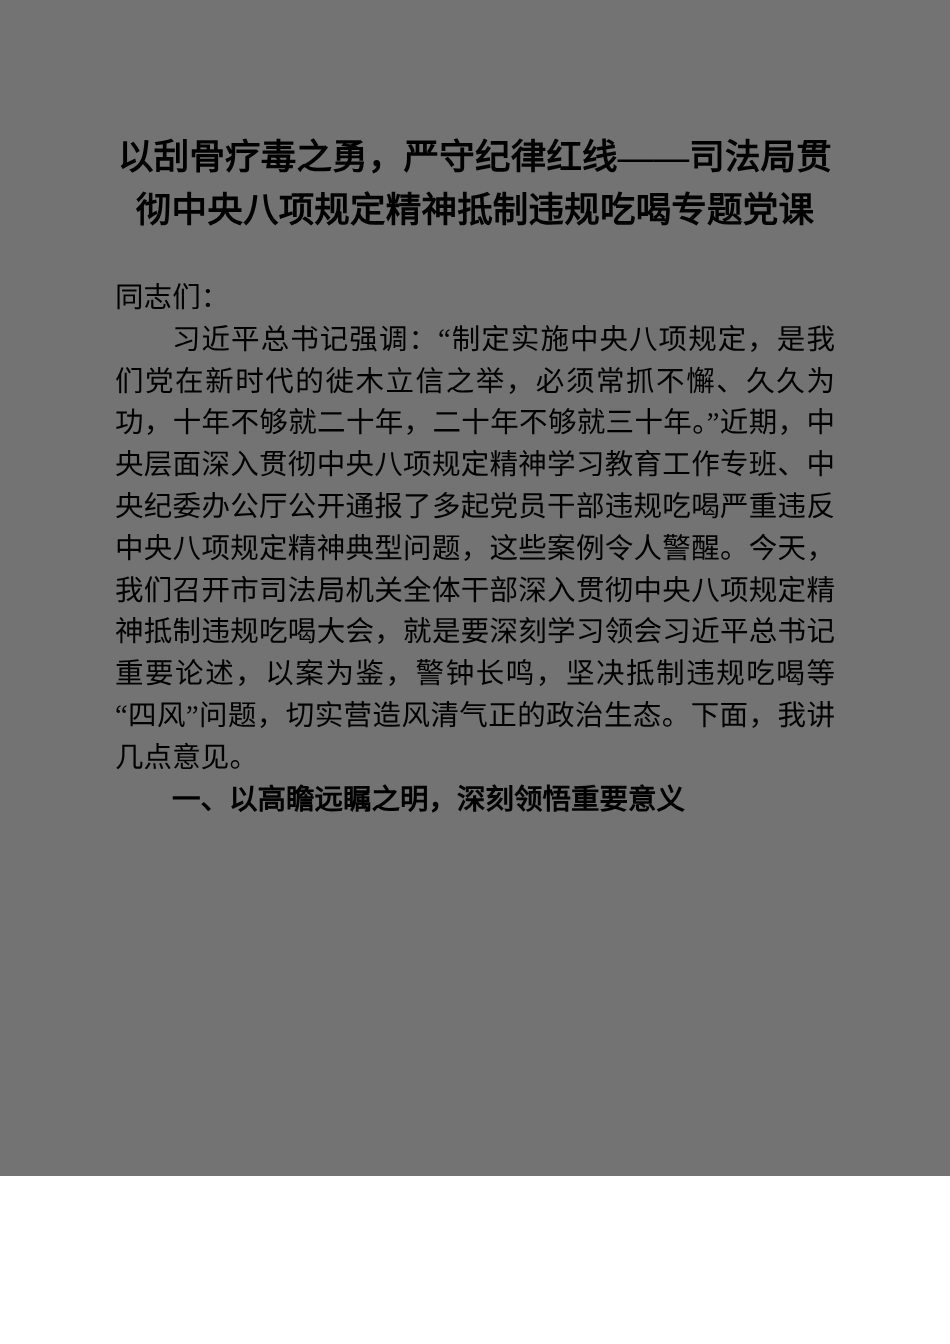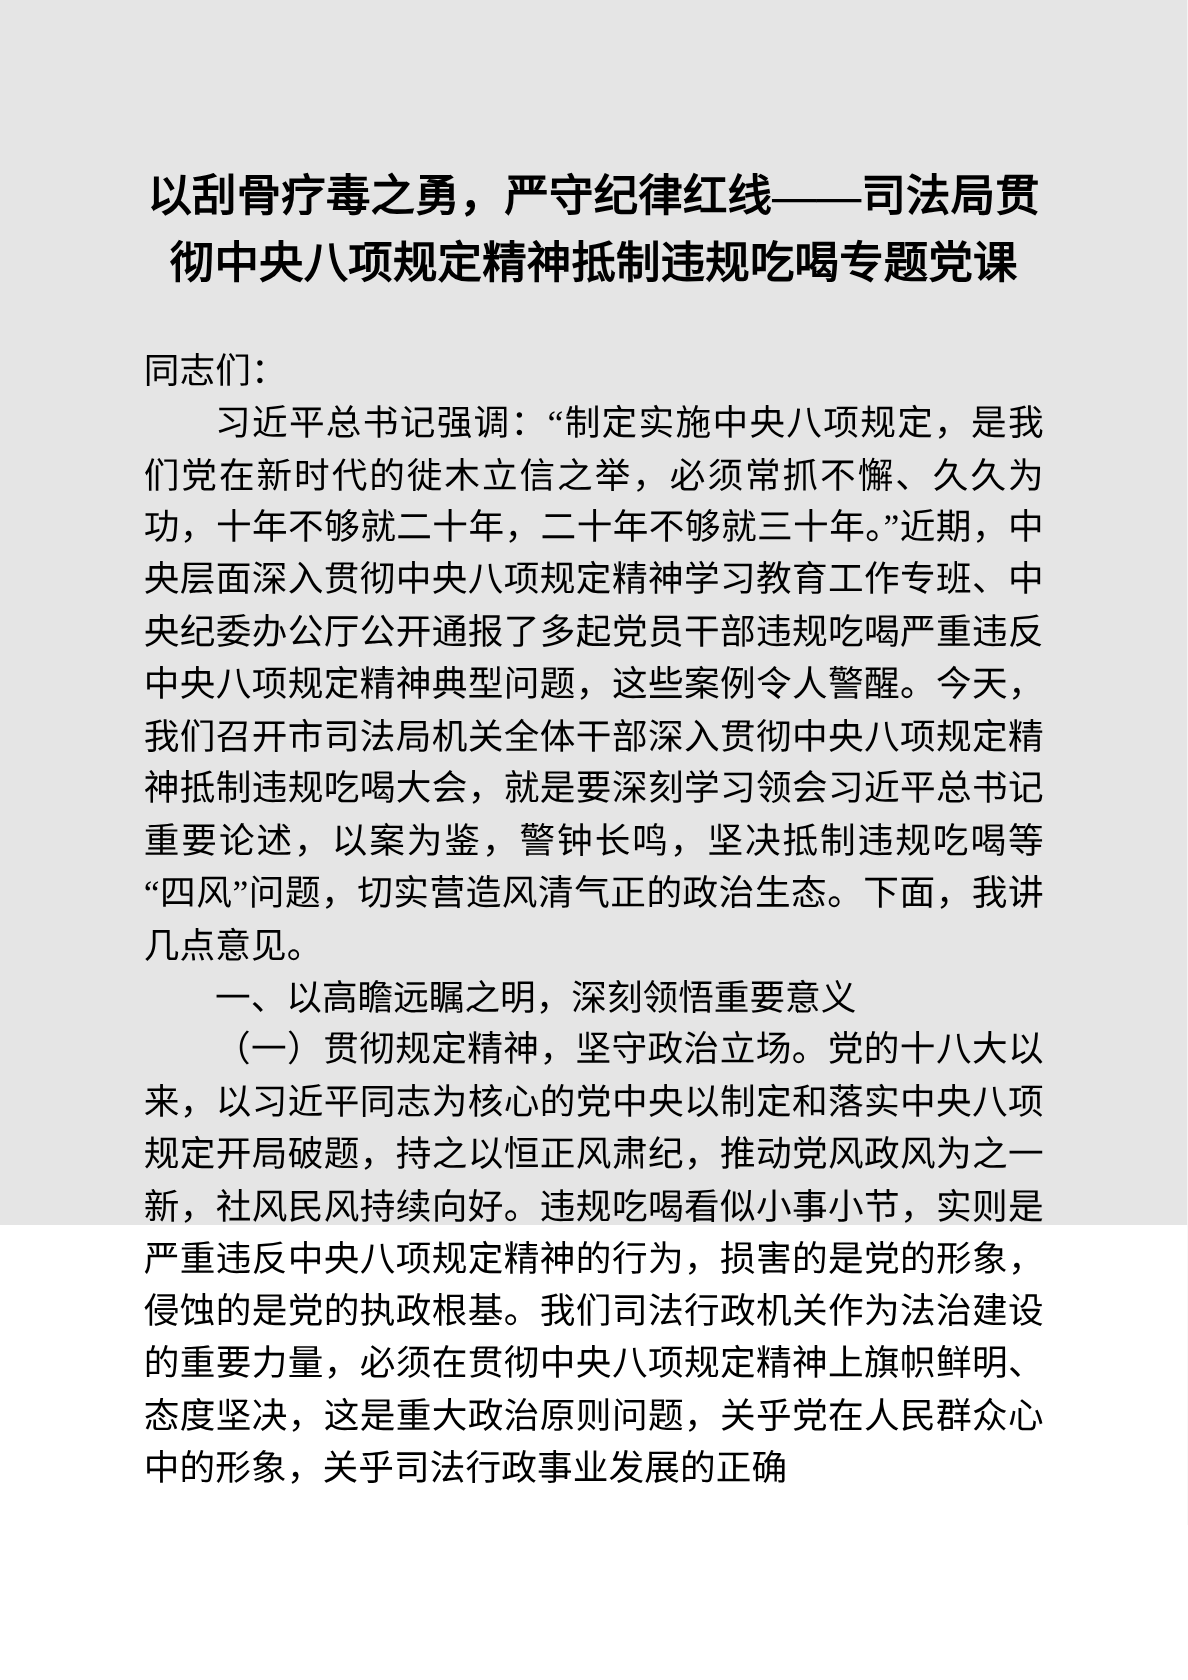--- a/index.html
+++ b/index.html
@@ -13,22 +13,22 @@
     height: 1344px;
     overflow: hidden;
     font-family: "Liberation Serif", "DejaVu Serif", serif;
     color: #000000;
     -webkit-font-smoothing: antialiased;
   }
 
   .page {
     position: relative;
     width: 950px;
-    height: 980px;
-    background: #e5e5e5;
+    height: 1176px;
+    background: #737373;
     box-sizing: border-box;
     padding: 0;
   }
 
   .content {
     position: absolute;
     left: 115px;
     top: 0;
     width: 720px;
   }
@@ -65,21 +65,21 @@
     color: #000000;
   }
 
   p.para.indent {
     text-indent: 2em;
   }
 
   p.heading {
     margin: 0;
     font-family: "Liberation Sans", "DejaVu Sans", sans-serif;
-    font-weight: normal;
+    font-weight: bold;
     font-size: 28.5px;
     line-height: 41.8px;
     text-indent: 2em;
     text-align: left;
     word-break: break-all;
     color: #000000;
   }
 </style>
 </head>
 <body>
@@ -90,17 +90,16 @@
     <h1 class="doc-title">以刮骨疗毒之勇，严守纪律红线——司法局贯彻中央八项规定精神抵制违规吃喝专题党课</h1>
 
     <div class="body-block">
 
       <p class="para">同志们：</p>
 
       <p class="para indent">习近平总书记强调：“制定实施中央八项规定，是我们党在新时代的徙木立信之举，必须常抓不懈、久久为功，十年不够就二十年，二十年不够就三十年。”近期，中央层面深入贯彻中央八项规定精神学习教育工作专班、中央纪委办公厅公开通报了多起党员干部违规吃喝严重违反中央八项规定精神典型问题，这些案例令人警醒。今天，我们召开市司法局机关全体干部深入贯彻中央八项规定精神抵制违规吃喝大会，就是要深刻学习领会习近平总书记重要论述，以案为鉴，警钟长鸣，坚决抵制违规吃喝等“四风”问题，切实营造风清气正的政治生态。下面，我讲几点意见。</p>
 
       <p class="heading">一、以高瞻远瞩之明，深刻领悟重要意义</p>
 
-      <p class="para indent">（一）贯彻规定精神，坚守政治立场。党的十八大以来，以习近平同志为核心的党中央以制定和落实中央八项规定开局破题，持之以恒正风肃纪，推动党风政风为之一新，社风民风持续向好。违规吃喝看似小事小节，实则是严重违反中央八项规定精神的行为，损害的是党的形象，侵蚀的是党的执政根基。我们司法行政机关作为法治建设的重要力量，必须在贯彻中央八项规定精神上旗帜鲜明、态度坚决，这是重大政治原则问题，关乎党在人民群众心中的形象，关乎司法行政事业发展的正确</p>
 
     </div>
   </div>
 </div>
 
 </body></html>

